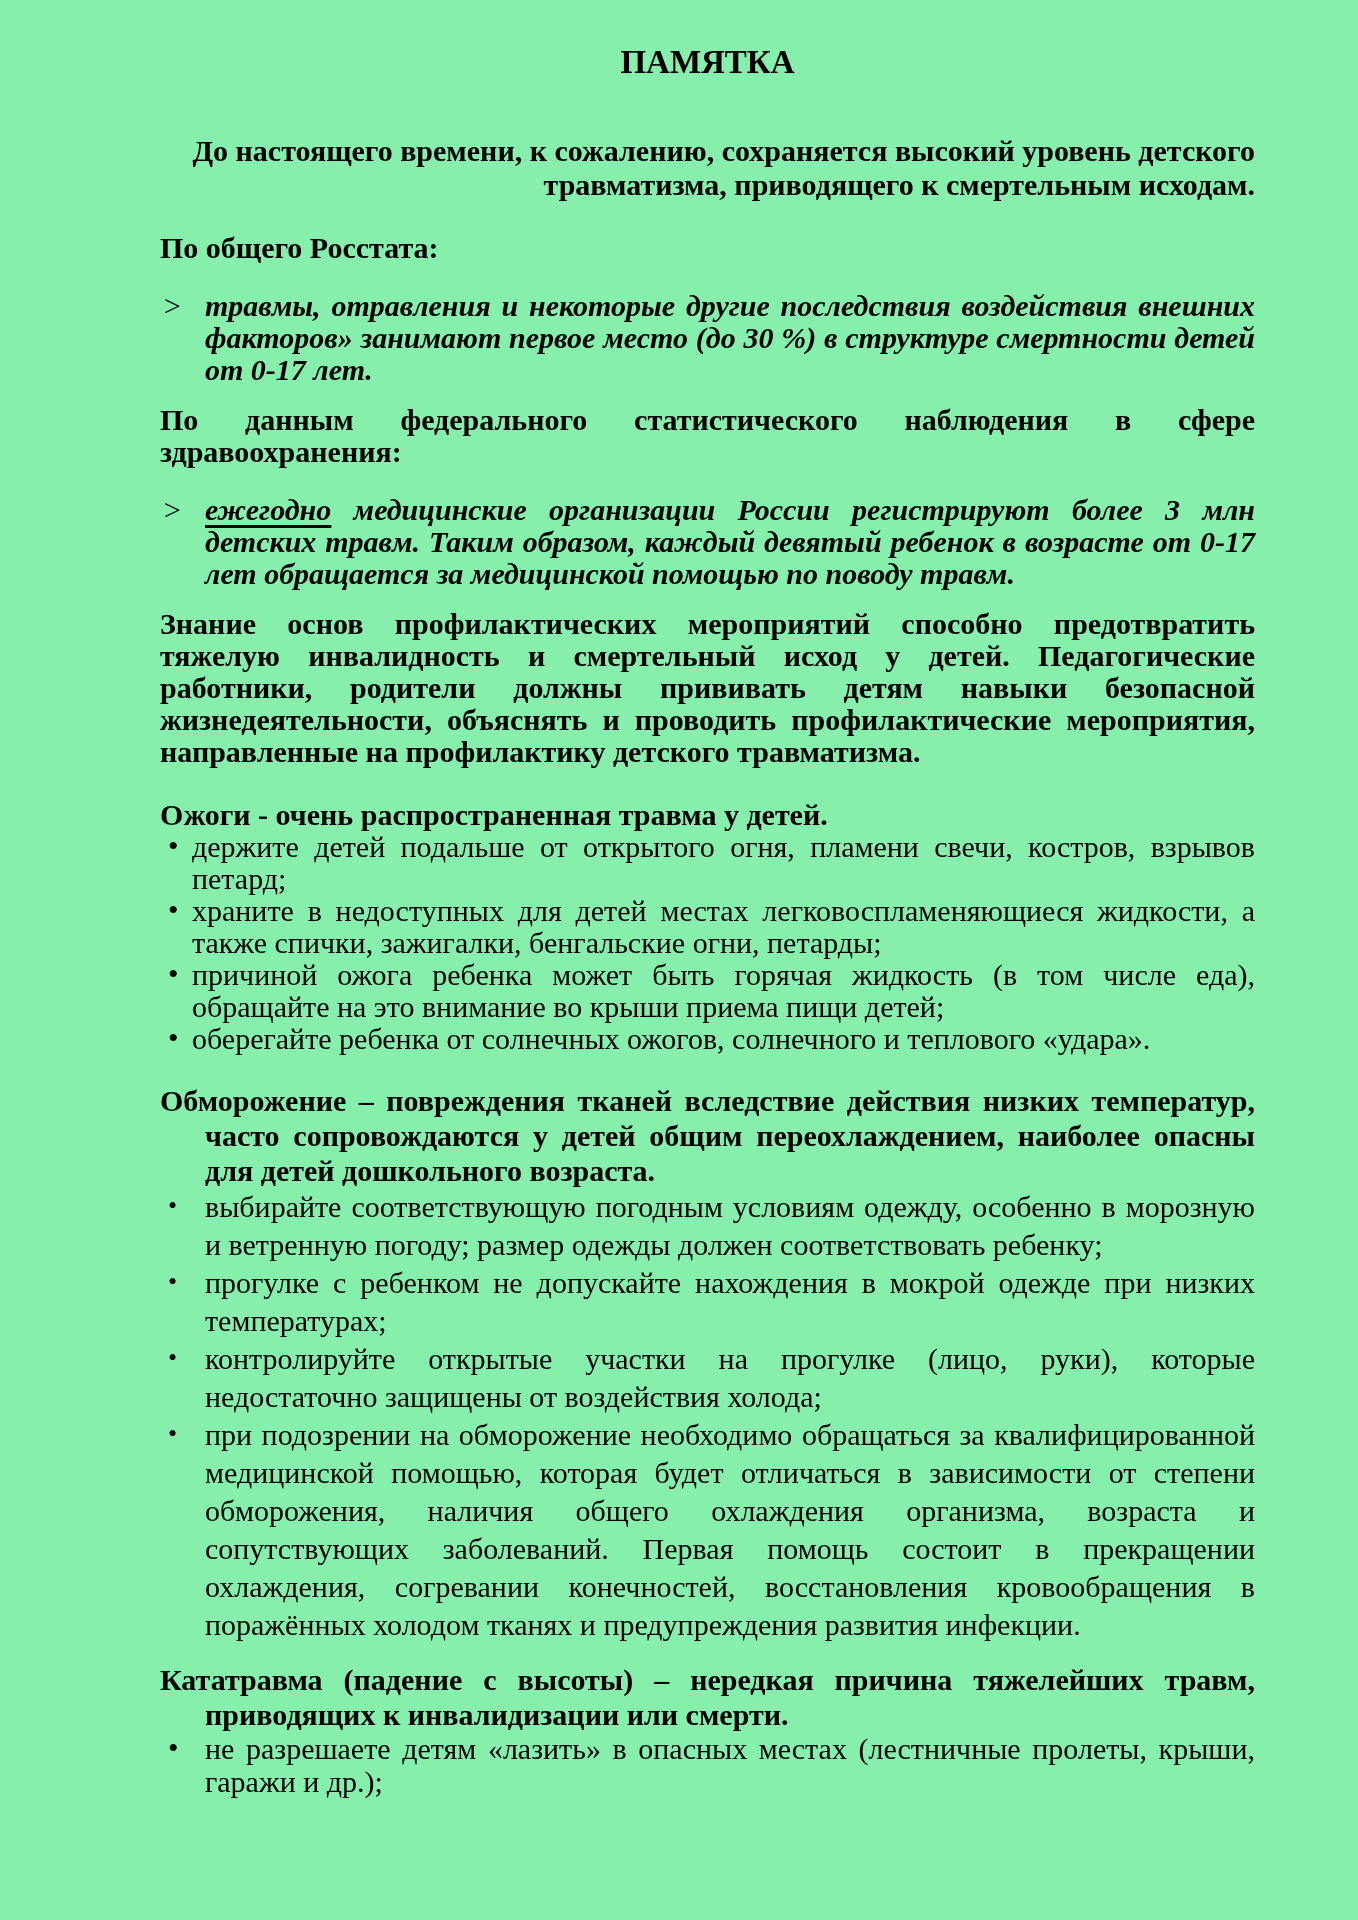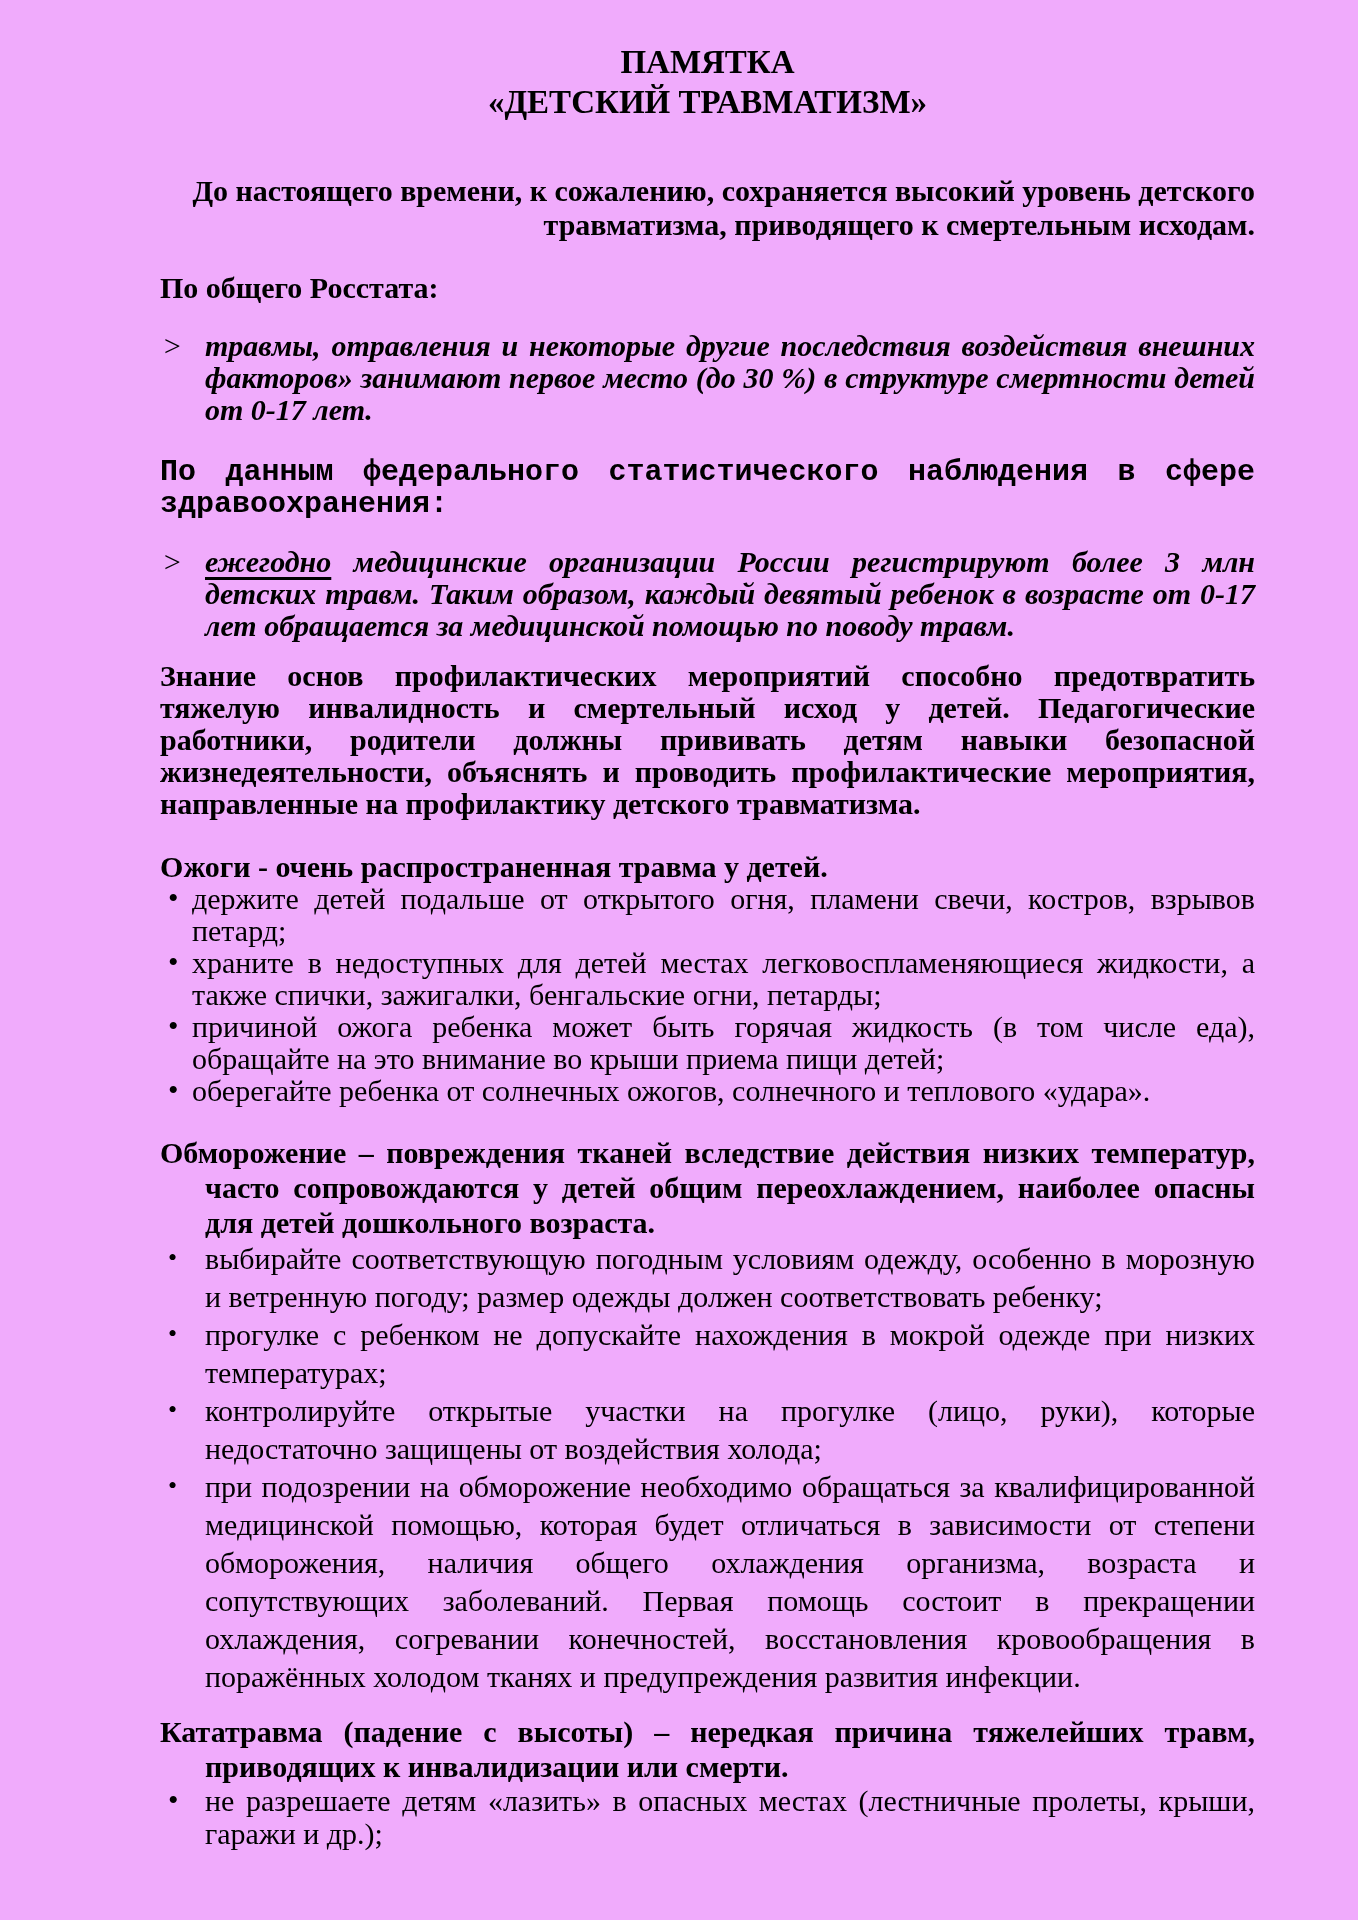--- a/index.html
+++ b/index.html
@@ -6,21 +6,21 @@
     margin: 0;
     padding: 0;
     background: #ffffff;
   }
   .page {
     position: relative;
     width: 1358px;
     height: 1920px;
     box-sizing: border-box;
     padding: 42px 103px 0 160px;
-    background: #f0abfc;
+    background: #86efac;
     color: #000000;
     font-family: "Liberation Serif", "DejaVu Serif", serif;
     font-size: 30px;
     line-height: 32px;
     overflow: hidden;
   }
   .doc-title {
     text-align: center;
     font-weight: bold;
     font-size: 33px;
@@ -30,21 +30,21 @@
     margin-top: 52px;
     text-align: right;
     font-weight: bold;
     line-height: 34px;
   }
   .h {
     font-weight: bold;
     text-align: justify;
   }
   .h-rosstat   { margin-top: 30px; }
-  .h-fed       { margin-top: 30px; font-family: Liberation Mono, monospace; }
+  .h-fed       { margin-top: 18px; }
   .para-bold {
     margin-top: 18px;
     font-weight: bold;
     text-align: justify;
     line-height: 32px;
   }
   
   .arrow-item {
     position: relative;
     margin-top: 26px;
@@ -92,21 +92,20 @@
   .frost-list .li { line-height: 38px; }
   .frost-list .li .mk { font-size: 26px; }
 </style>
 </head>
 <body>
 
 <article class="page">
 
   <div class="doc-title">
     <div>ПАМЯТКА</div>
-    <div>«ДЕТСКИЙ ТРАВМАТИЗМ»</div>
   </div>
 
   <p class="intro">До настоящего времени, к сожалению, сохраняется высокий уровень детского травматизма, приводящего к смертельным исходам.</p>
 
   <div class="h h-rosstat">По общего Росстата:</div>
 
   <div class="arrow-item">
     <span class="mk">&gt;</span>
     <span>травмы, отравления и некоторые другие последствия воздействия внешних факторов» занимают первое место (до 30 %) в структуре смертности детей от 0-17 лет.</span>
   </div>

